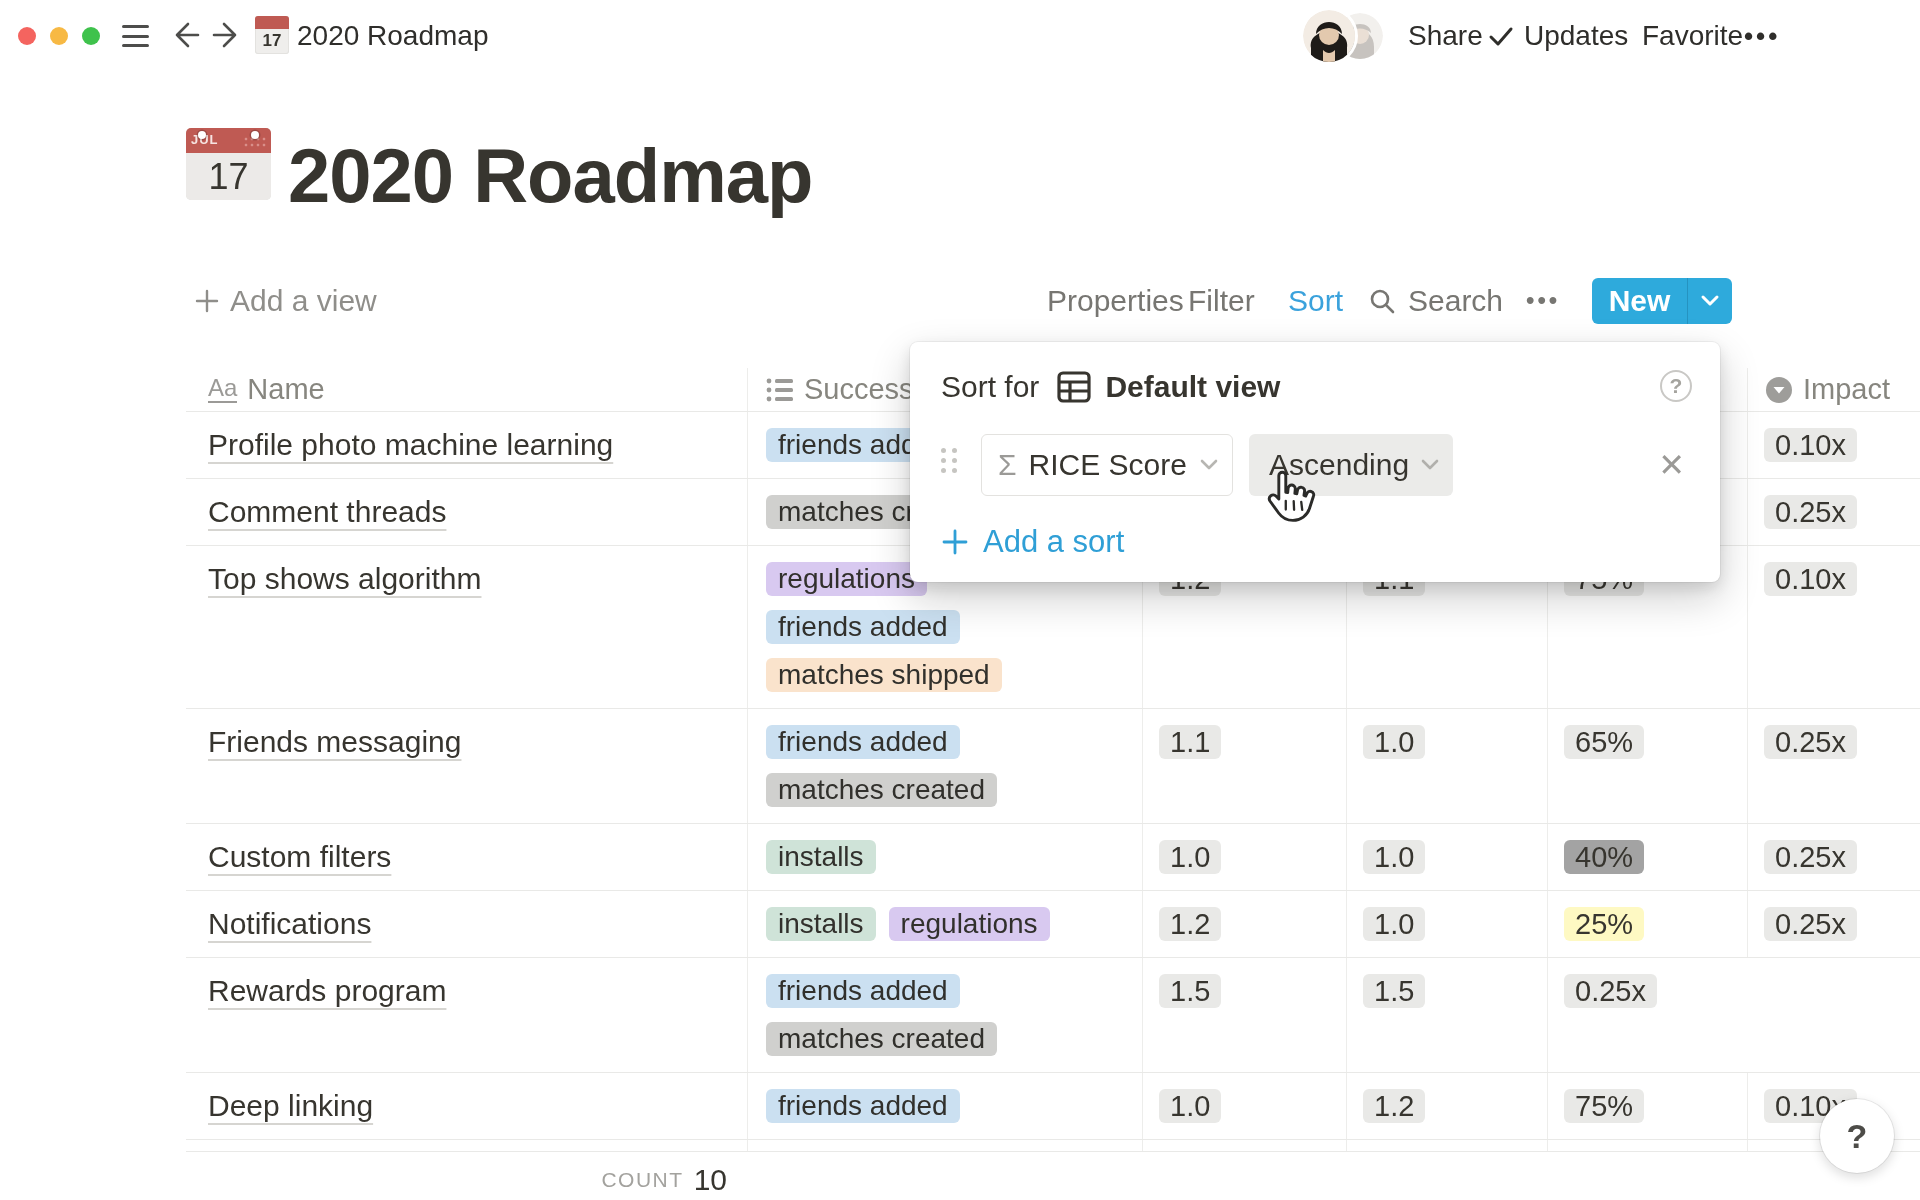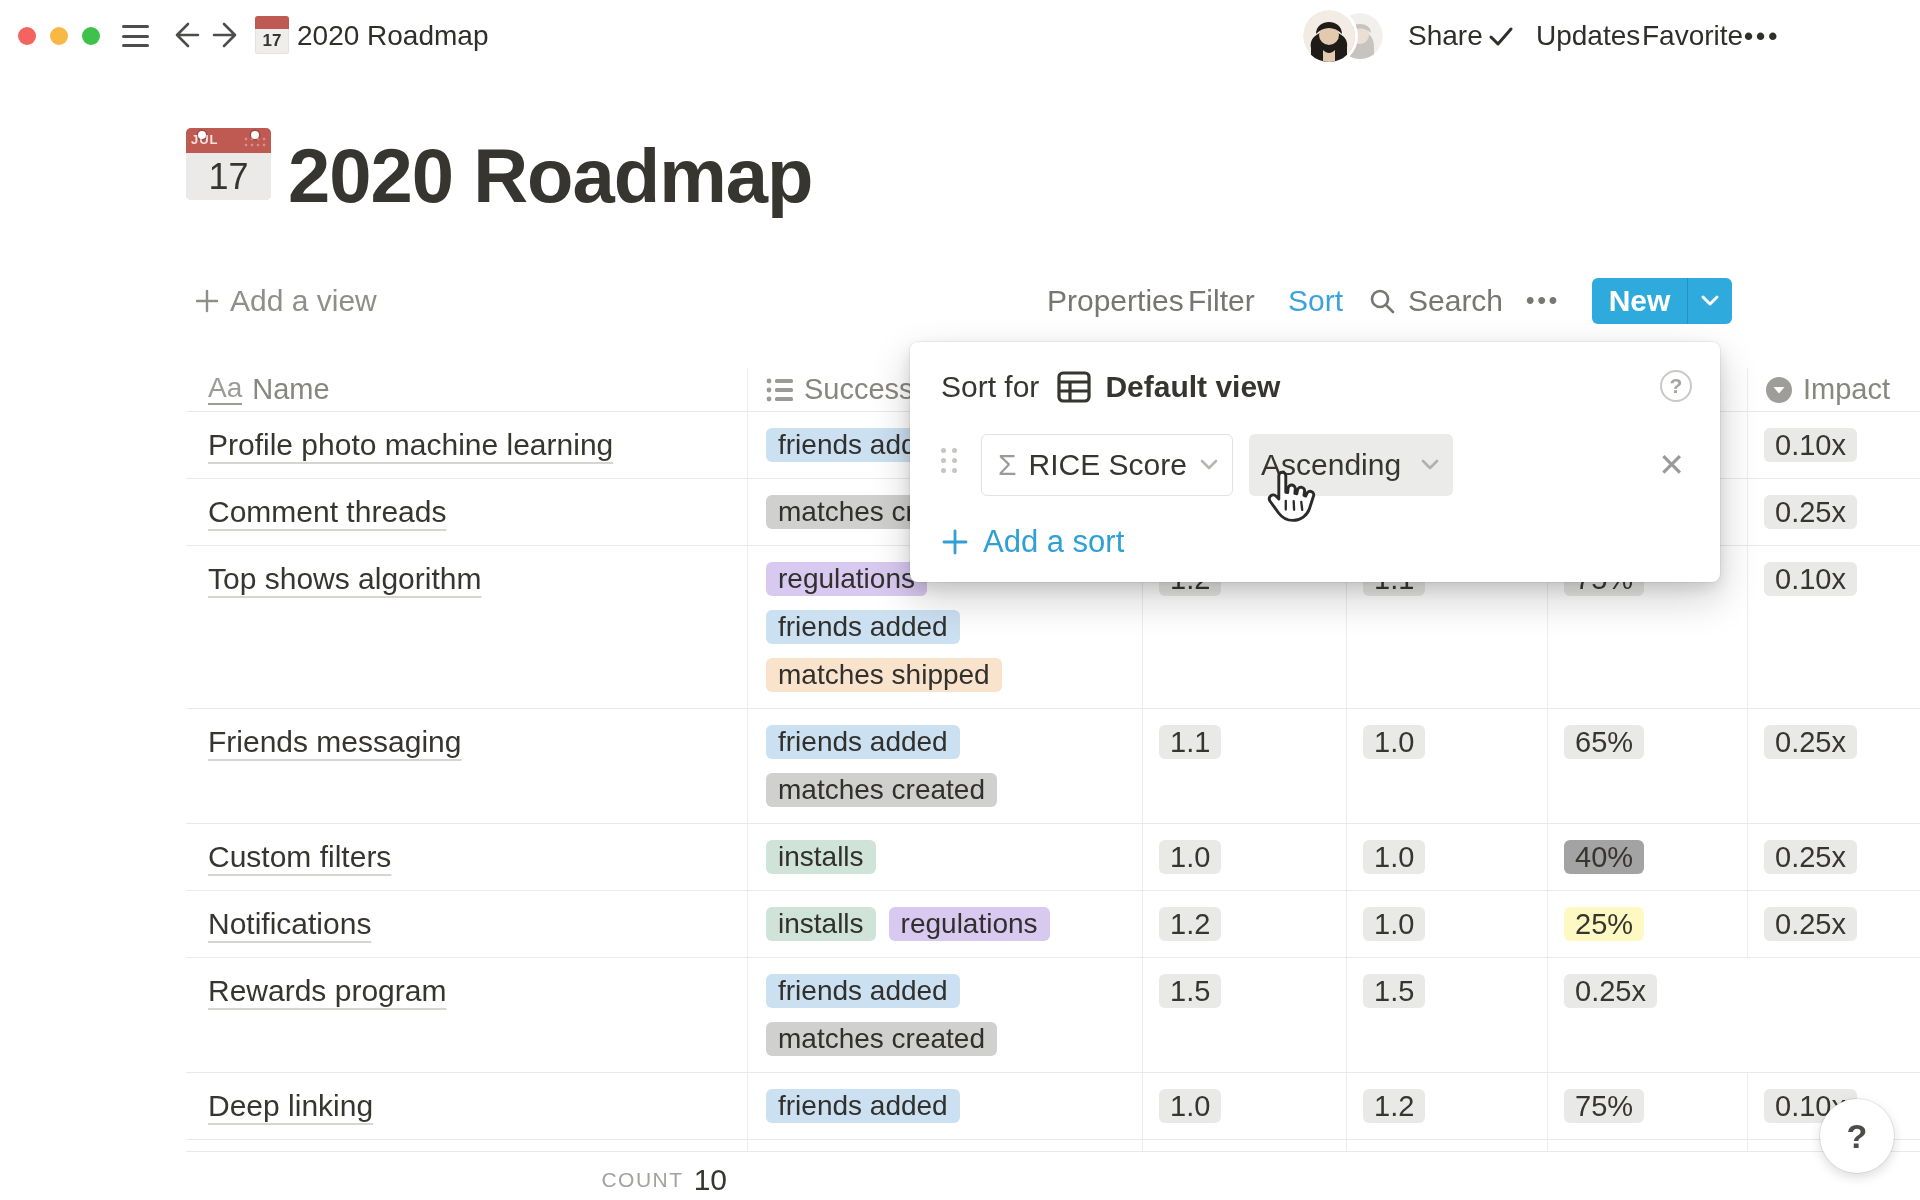--- a/index.html
+++ b/index.html
@@ -15,21 +15,21 @@
   .hamburger i { display:block; height:3px; background:#4d4d4b; border-radius:2px; }
   .navarrow { position:absolute; top:17px; width:36px; height:36px; }
   .minical { position:absolute; left:255px; top:16px; width:34px; height:38px; border-radius:3px; overflow:hidden; background:#efeeec; box-shadow:0 0 0 1px #e3e2df inset;}
   .minical .mtop { height:13px; background:#bf5a53; }
   .minical .mday { font-size:17px; font-weight:700; color:#37352f; text-align:center; line-height:24px; }
   .doctitle { position:absolute; left:297px; top:0; height:72px; line-height:72px; font-size:28px; font-weight:500; color:#2f2e2b; }
   .avatars { position:absolute; left:1303px; top:8px; width:84px; height:56px; }
   .avatar { position:absolute; border-radius:50%; overflow:hidden; }
   .tb-item { position:absolute; top:0; height:72px; line-height:72px; font-size:28px; color:#2f2e2b; cursor:pointer; }
   .tb-ellipsis { letter-spacing:3px; font-size:26px; font-weight:700; }
-  .updates-wrap { display:flex; align-items:center; gap:21px; height:72px; }
+  .updates-wrap { display:flex; align-items:center; gap:9px; height:72px; }
 
   
   .pageicon { position:absolute; left:186px; top:128px; width:66px; height:72px; }
   .cal { position:relative; width:85px; height:72px; border-radius:5px; overflow:hidden; box-shadow:0 0 0 1px #e0dfdc inset; }
   .cal .ctop { height:25px; background:#bf5a53; position:relative; }
   .cal .ctop .cmonth { position:absolute; left:5px; top:4px; font-size:13px; font-weight:700; color:#f6e3e1; letter-spacing:1px;}
   .cal .cdots { position:absolute; right:4px; top:8px; width:24px; height:12px;
      background-image:radial-gradient(#d98f8a 1.5px, transparent 1.6px); background-size:6px 6px; }
   .cal .cbody { height:47px; background:#eceae8; display:flex; align-items:center; justify-content:center; }
   .cal .cday { font-size:36px; font-weight:500; color:#37352f; }
@@ -49,21 +49,21 @@
   .newbtn .nchev { width:44px; display:flex; align-items:center; justify-content:center; }
 
   
   .table { position:absolute; left:186px; top:368px; width:1734px; }
   .trow { display:grid; grid-template-columns:561px 395px 204px 201px 200px 1fr; border-bottom:1px solid #e9e9e7; }
   .thead { height:44px; }
   .cell { position:relative; }
   .cell + .cell { border-left:1px solid #ededeb; }
   .hcell { display:flex; align-items:center; gap:10px; font-size:29px; color:#87867f; padding-left:22px; overflow:hidden; white-space:nowrap; cursor:pointer;}
   .hcell.hc2 { padding-left:18px; }
-  .aa-icon { font-size:28px; color:#9b9a97; border-bottom:2px solid #9b9a97; line-height:1; padding-bottom:1px;}
+  .aa-icon { font-size:24px; color:#9b9a97; border-bottom:2px solid #9b9a97; line-height:1; padding-bottom:1px;}
   .name-cell { padding:16px 20px 16px 22px; font-size:30px; color:#37352f; }
   .name-link { text-decoration:underline; text-decoration-color:#d6d5d1; text-decoration-thickness:2px; text-underline-offset:7px; cursor:pointer;}
   .tags-cell { padding:16px 12px 16px 18px; display:flex; flex-direction:column; align-items:flex-start; gap:14px; }
   .tagline { display:flex; gap:13px; }
   .tag { display:inline-block; height:34px; line-height:34px; padding:0 12px; border-radius:6px; font-size:28px; color:#31302c; white-space:nowrap; cursor:pointer;}
   .num-cell { padding:16px 0 16px 16px; }
   .numpill { display:inline-block; height:34px; line-height:34px; padding:0 11px; border-radius:6px; background:#e9e9e7; font-size:29px; color:#37352f; cursor:pointer;}
   .strip { height:12px; }
   .countrow { display:grid; grid-template-columns:561px 1fr; height:56px; }
   .countcell { display:flex; align-items:center; justify-content:flex-end; padding-right:20px; gap:10px; cursor:pointer;}
@@ -76,21 +76,21 @@
   .popup-title { position:absolute; left:31px; top:28px; display:flex; align-items:center; gap:12px; font-size:30px; color:#37352f; }
   .popup-title .viewname { font-weight:700; margin-left:2px; }
   .popup-help { position:absolute; right:28px; top:28px; width:32px; height:32px; border-radius:50%; border:2px solid #c9c8c5;
      color:#a5a49f; font-size:21px; font-weight:700; display:flex; align-items:center; justify-content:center; cursor:pointer;}
   .sortrow { position:absolute; left:31px; top:92px; right:31px; height:62px; display:flex; align-items:center; }
   .draghandle { width:22px; height:34px; margin-right:18px; display:grid; grid-template-columns:repeat(2,6px); grid-auto-rows:6px; gap:4px 5px; cursor:grab;}
   .draghandle i { width:5px; height:5px; border-radius:50%; background:#c6c5c1; }
   .fieldsel { width:252px; height:62px; background:#fff; border:1px solid #e3e2df; border-radius:6px; display:flex; align-items:center; padding:0 14px 0 16px; gap:12px; cursor:pointer;}
   .fieldsel .sigma { font-size:30px; color:#9b9a97; }
   .fieldsel .fname { flex:1; font-size:30px; color:#37352f; }
-  .dirsel { width:204px; height:62px; margin-left:16px; background:#ebebe9; border-radius:6px; display:flex; align-items:center; padding:0 14px 0 12px; cursor:pointer;}
+  .dirsel { width:204px; height:62px; margin-left:16px; background:#ebebe9; border-radius:6px; display:flex; align-items:center; padding:0 14px 0 20px; cursor:pointer;}
   .dirsel .dname { flex:1; font-size:30px; color:#37352f; }
   .sort-close { margin-left:auto; font-size:32px; color:#9b9a97; cursor:pointer; line-height:1; padding:4px;}
   .addsort { position:absolute; left:31px; top:182px; display:flex; align-items:center; gap:14px; font-size:31px; color:#2f9fd6; cursor:pointer;}
   .cursor-hand { position:absolute; left:352px; top:124px; pointer-events:none; }
 
   
   .floathelp { position:absolute; left:1820px; top:1099px; width:74px; height:74px; border-radius:50%; background:#fff;
      box-shadow:rgba(15,15,15,.08) 0 0 0 1px, rgba(15,15,15,.15) 0 4px 12px; display:flex; align-items:center; justify-content:center;
      font-size:34px; font-weight:700; color:#4d4c48; cursor:pointer; }
 

